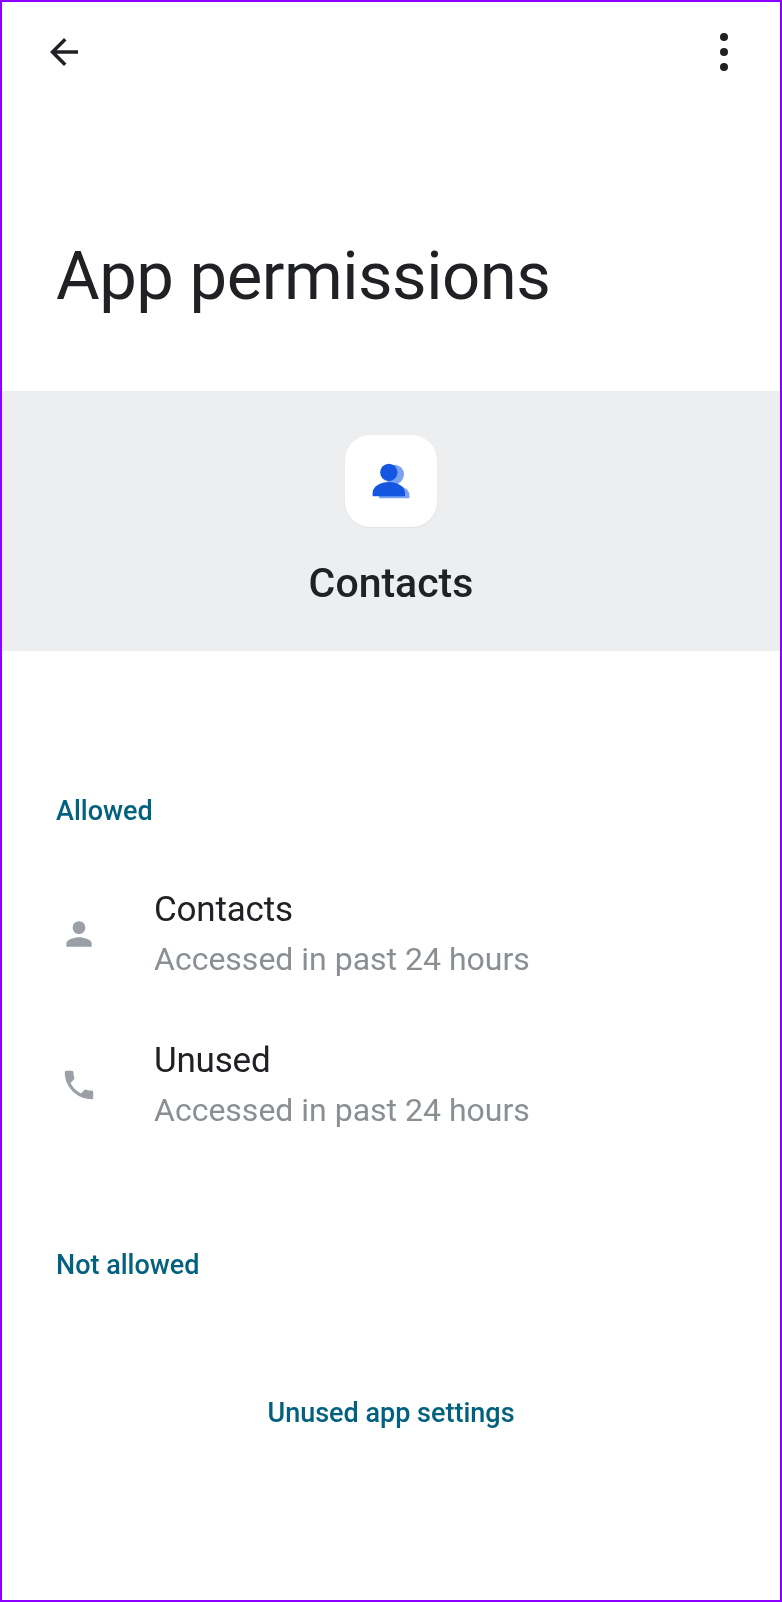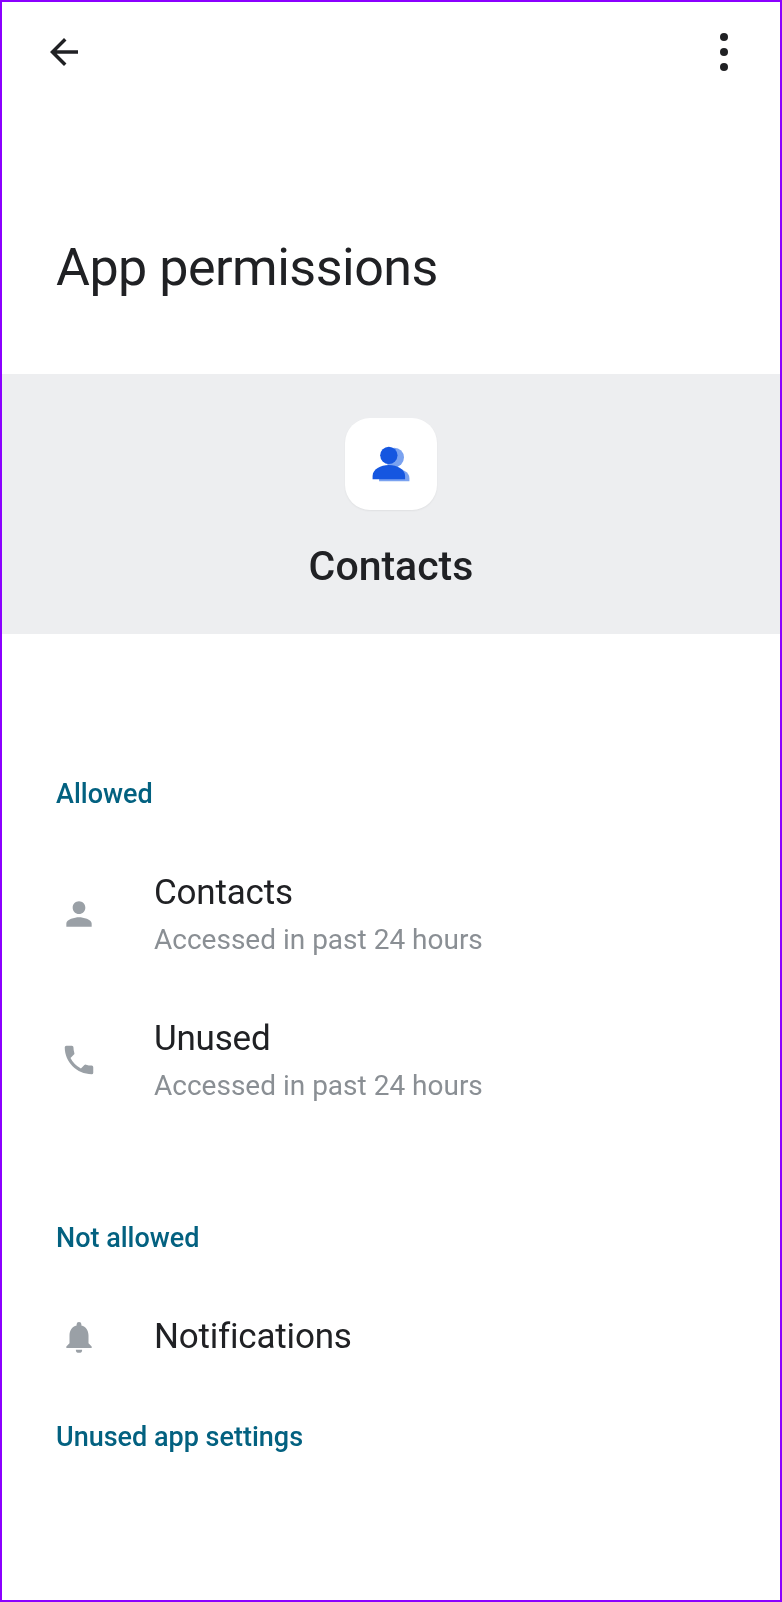--- a/index.html
+++ b/index.html
@@ -39,21 +39,21 @@
       flex-direction: column;
       gap: 7px;
     }
     .more-dots span {
       width: 8px;
       height: 8px;
       background: #202124;
       border-radius: 50%;
     }
     .page-title {
-      font-size: 52px;
+      font-size: 67px;
       font-weight: 400;
       color: #202124;
       padding: 135px 0 0 54px;
       letter-spacing: -0.5px;
     }
     .app-card {
       background: #edeef0;
       margin-top: 76px;
       height: 260px;
       display: flex;
@@ -81,21 +81,21 @@
     .list-area {
       padding: 16px 54px;
     }
     .section-header {
       font-size: 27px;
       font-weight: 500;
       color: #036180;
       margin-top: 128px;
     }
     .section-header.secondary { margin-top: 120px; }
-    .section-header.tertiary { margin-top: 64px; }
+    .section-header.tertiary { margin-top: 116px; text-align: center; }
     .perm-row {
       display: flex;
       align-items: center;
       margin-top: 62px;
       cursor: pointer;
     }
     .perm-row.single { margin-top: 62px; }
     .perm-icon {
       width: 46px;
       display: flex;
@@ -105,21 +105,21 @@
     }
     .perm-icon svg { width: 38px; height: 38px; fill: #9aa0a6; }
     .perm-text { display: flex; flex-direction: column; }
     .perm-title {
       font-size: 35px;
       color: #202124;
       font-weight: 400;
       letter-spacing: -0.2px;
     }
     .perm-sub {
-      font-size: 28px;
+      font-size: 32px;
       color: #8a8f94;
       margin-top: 10px;
       font-weight: 400;
     }
   </style>
 </head>
 <body>
 
 <div class="topbar">
   <div class="back-btn">
@@ -173,26 +173,16 @@
         </svg>
     </div>
     <div class="perm-text">
       <span class="perm-title">Unused</span>
       <span class="perm-sub">Accessed in past 24 hours</span>
     </div>
   </div>
 
   <div class="section-header secondary">Not allowed</div>
 
-  <div class="perm-row single">
-    <div class="perm-icon">
-      <svg viewBox="0 0 24 24">
-          <path d="M12 22a2 2 0 002-2h-4a2 2 0 002 2zm6-6V11c0-3.07-1.64-5.64-4.5-6.32V4a1.5 1.5 0 00-3 0v.68C7.63 5.36 6 7.92 6 11v5l-2 2v1h16v-1l-2-2z"></path>
-        </svg>
-    </div>
-    <div class="perm-text">
-      <span class="perm-title">Notifications</span>
-    </div>
-  </div>
 
   <div class="section-header tertiary">Unused app settings</div>
 
 </div>
 
 </body></html>

